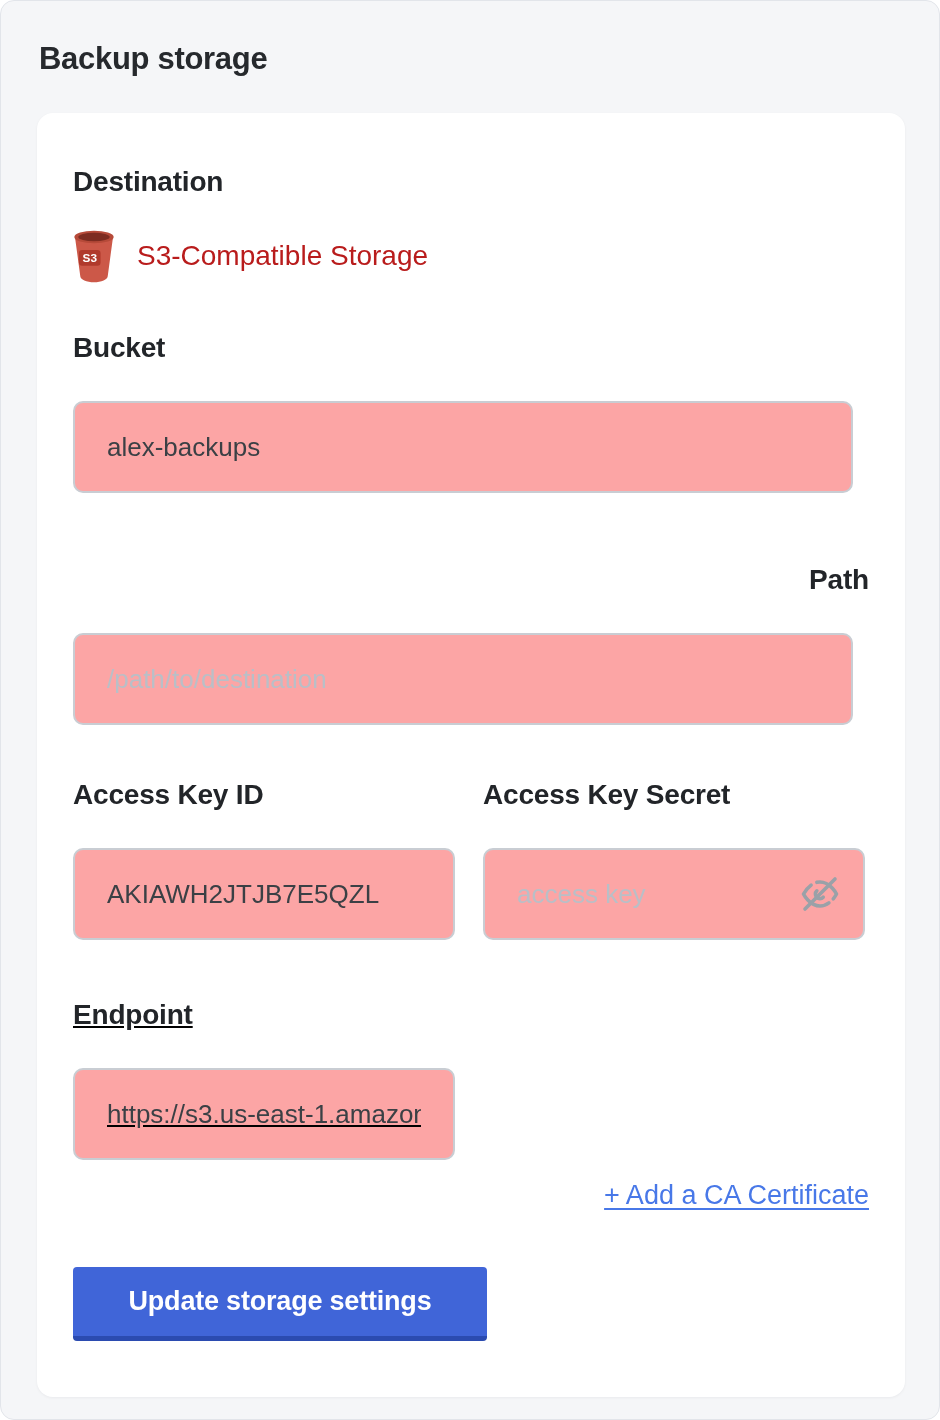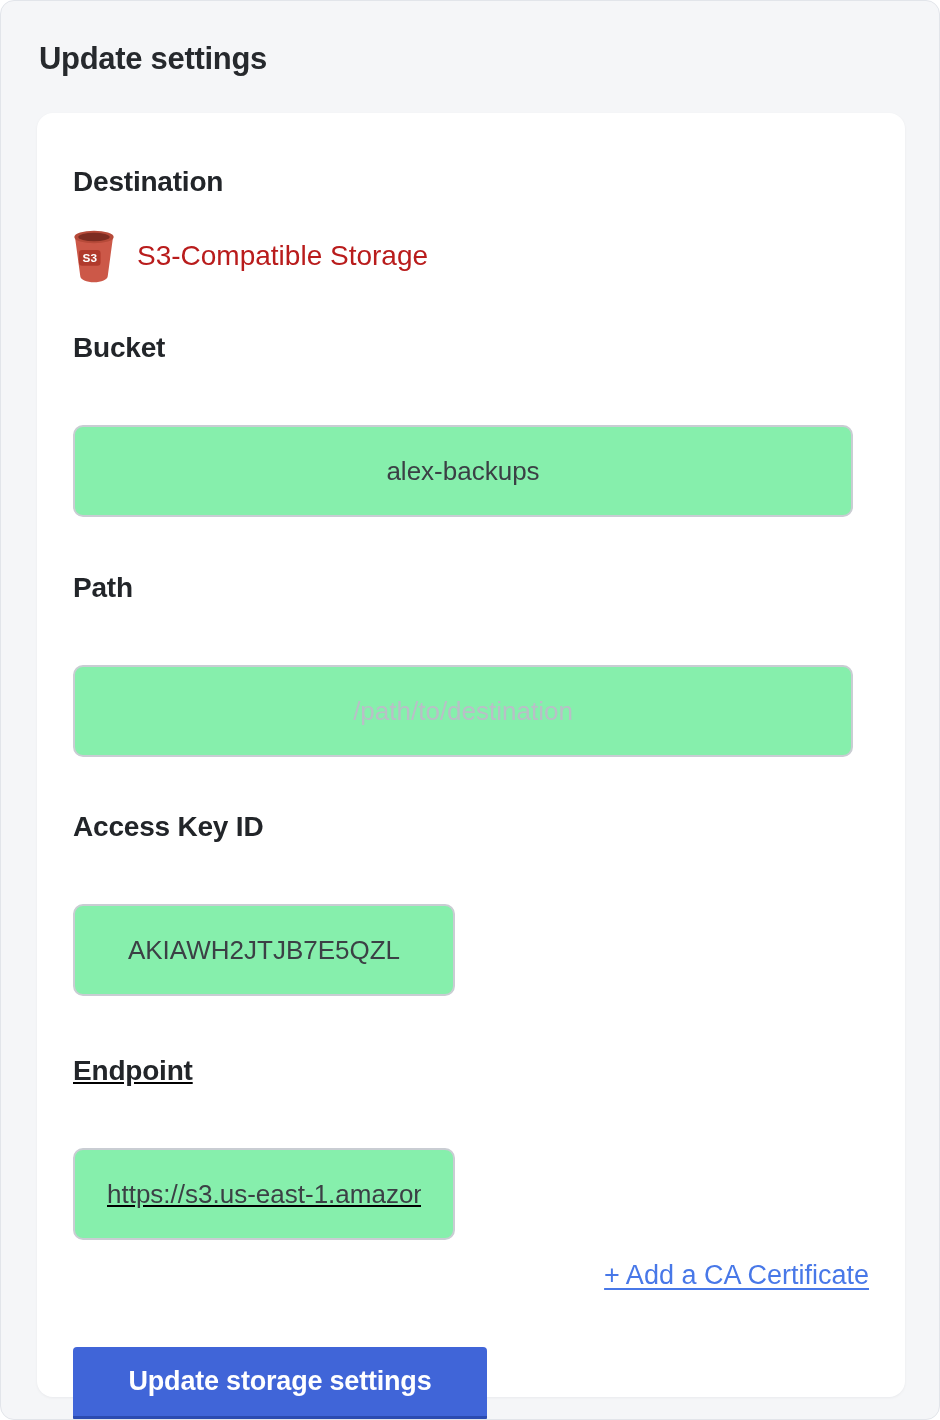--- a/index.html
+++ b/index.html
@@ -56,33 +56,32 @@
     color: #b91c1c;
     line-height: 34px;
   }
 
   .mt-section { margin-top: 50px; }
 
   .text-input {
     display: block;
     width: 780px;
     height: 92px;
-    margin-top: 62px;
+    margin-top: 38px;
     border: 2px solid #c9cdd3;
     border-radius: 10px;
-    background: #86efac;
+    background: #fca5a5;
     padding: 0 32px;
     font-family: "Liberation Sans", sans-serif;
     font-size: 26px;
     color: #3b4045;
     outline: none;
     text-overflow: clip;
     white-space: nowrap;
     overflow: hidden;
-    text-align: center;
   }
   .text-input::placeholder { color: #b9bfc7; opacity: 1; }
 
   .two-col {
     display: flex;
     gap: 28px;
     margin-top: 55px;
   }
   .two-col.second { margin-top: 60px; text-decoration: underline; }
   .col { width: 382px; }
@@ -127,48 +126,64 @@
     letter-spacing: -0.2px;
     text-align: center;
     cursor: pointer;
   }
 </style>
 </head>
 <body>
 
 <div class="screen">
 
-  <h1 class="page-title">Update settings</h1>
+  <h1 class="page-title">Backup storage</h1>
 
   <div class="card">
 
     <div class="field-label">Destination</div>
     <div class="dest-row">
       <span style="display:inline-block;width:42px;height:54px;">
         <svg width="42" height="54" viewBox="0 0 64 82" xmlns="http://www.w3.org/2000/svg">
           <path d="M3 12 L11 71 C11 77 21 81 32 81 C43 81 53 77 53 71 L61 12 Z" fill="#cc5848"></path>
           <ellipse cx="32" cy="12" rx="30" ry="9.5" fill="#b64a39"></ellipse>
           <ellipse cx="32" cy="12" rx="24" ry="6.5" fill="#7d2c21"></ellipse>
           <rect x="9" y="32" width="33" height="24" rx="5" fill="#b03a2c"></rect>
           <text x="25.5" y="50" font-family="Liberation Sans, sans-serif" font-size="18" font-weight="bold" fill="#ffffff" text-anchor="middle">S3</text>
         </svg>
       </span>
       <span class="dest-text">S3-Compatible Storage</span>
     </div>
 
     <div class="field-label mt-section">Bucket</div>
     <input class="text-input" type="text" value="alex-backups" style="">
 
-    <div class="field-label" style="margin-top:56px;">Path</div>
+    <div class="field-label" style="margin-top:72px;text-align:right;">Path</div>
     <input class="text-input" type="text" placeholder="/path/to/destination" style="">
 
     <div class="two-col">
       <div class="col">
         <div class="field-label">Access Key ID</div>
         <input class="text-input" type="text" value="AKIAWH2JTJB7E5QZL" style="">
+      </div>
+      <div class="col">
+        <div class="field-label">Access Key Secret</div>
+        <div class="input-wrap">
+          <input class="text-input" type="text" placeholder="access key" style="">
+          <button class="eye-btn">
+            <span>
+              <svg width="38" height="36" viewBox="0 0 24 24" fill="none" stroke="#9aa1a8" stroke-width="2.4" stroke-linecap="round" stroke-linejoin="round">
+                <path d="M17.94 17.94A10.07 10.07 0 0 1 12 20c-7 0-11-8-11-8a18.45 18.45 0 0 1 5.06-5.94"></path>
+                <path d="M9.9 4.24A9.12 9.12 0 0 1 12 4c7 0 11 8 11 8a18.5 18.5 0 0 1-2.16 3.19"></path>
+                <path d="M14.12 14.12a3 3 0 1 1-4.24-4.24"></path>
+                <line x1="2" y1="22" x2="22" y2="2"></line>
+              </svg>
+            </span>
+          </button>
+        </div>
       </div>
     </div>
 
     <div class="two-col second">
       <div class="col">
         <div class="field-label">Endpoint</div>
         <input class="text-input" type="text" value="https://s3.us-east-1.amazonaws.com" style="">
       </div>
     </div>
 

